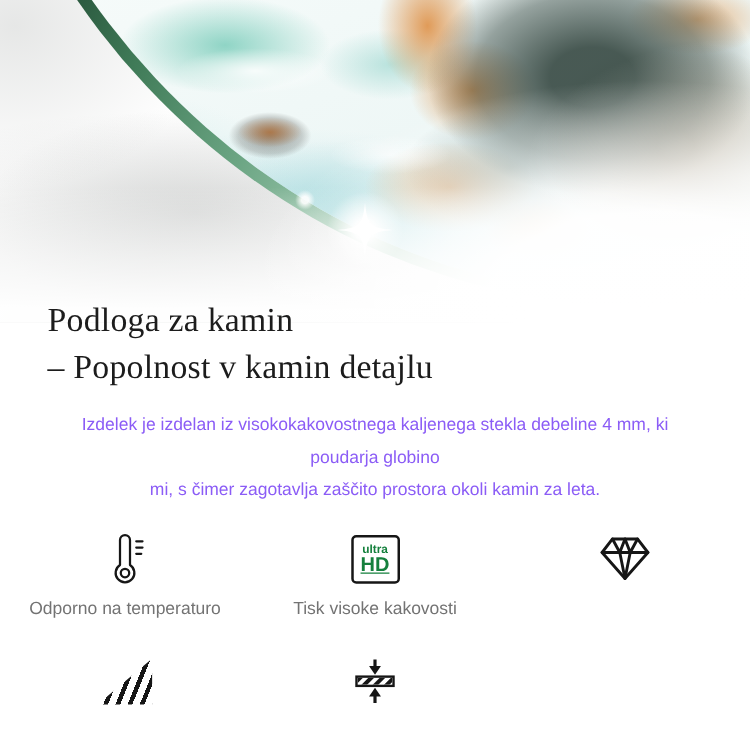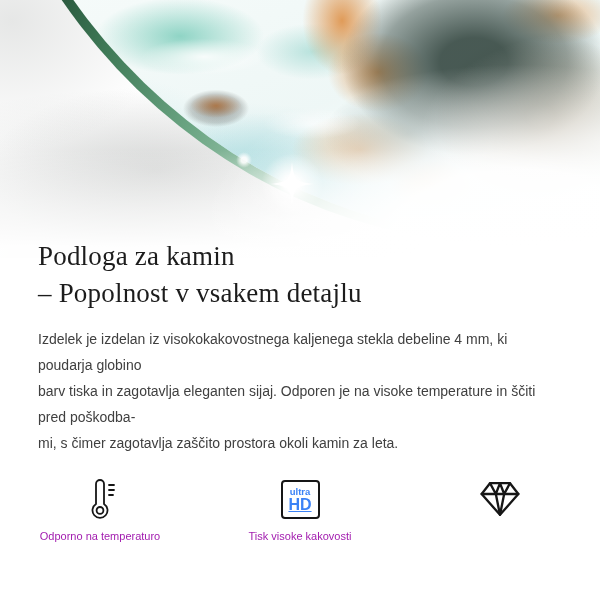--- a/index.html
+++ b/index.html
@@ -64,33 +64,33 @@
       linear-gradient(180deg, rgba(255,255,255,0) 58%, rgba(255,255,255,0.60) 80%, rgba(255,255,255,0.98) 96%);
   }
 
   
   .content{position:relative;margin-top:-20px;padding:0 38px;}
   .title{
     margin:0;font-family:"Liberation Serif","DejaVu Serif",serif;
     font-weight:500;font-size:27px;line-height:37px;color:#1c1c1c;letter-spacing:0.2px;
   }
   .title span{display:block;}
-  .desc{margin:14px 0 0 0;font-size:14px;line-height:26px;color:#404040;}
+  .desc{margin:14px 0 0 0;font-size:14px;line-height:26px;color:#8b5cf6;text-align:center;}
   .desc span{display:block;}
 
   
   .features{display:grid;grid-template-columns:repeat(3,1fr);row-gap:28px;margin:20px -38px 0 -38px;}
   .feature{display:flex;flex-direction:column;align-items:center;}
   .ficon{height:46px;display:flex;align-items:center;justify-content:center;color:#161616;}
-  .flabel{margin-top:8px;font-size:11px;color:#a21caf;}
+  .flabel{margin-top:8px;font-size:14px;color:#737373;}
 
   .hd-box{
     width:39px;height:39px;border:2.5px solid #161616;border-radius:4px;
     display:flex;flex-direction:column;align-items:center;justify-content:center;
-    box-sizing:border-box;color:#3b82f6;
+    box-sizing:border-box;color:#15803d;
   }
   .hd-box .t{font-size:9.5px;font-weight:700;line-height:10px;letter-spacing:0;}
   .hd-box .b{font-size:16px;font-weight:800;line-height:15px;text-decoration:underline;}
 
   .bevel{
     width:44px;height:37px;
     background:repeating-linear-gradient(112deg,#161616 0 3.5px, transparent 3.5px 9px);
     clip-path:polygon(0% 100%, 100% 0%, 100% 100%);
   }
 </style>
@@ -109,26 +109,25 @@
       <svg width="48" height="48" viewBox="-24 -24 48 48">
         <path d="M0 -22 C1.6 -4.5 4.5 -1.6 22 0 C4.5 1.6 1.6 4.5 0 22 C-1.6 4.5 -4.5 1.6 -22 0 C-4.5 -1.6 -1.6 -4.5 0 -22 Z" fill="#ffffff" opacity="0.95"></path>
       </svg>
     </div>
     <div class="hero-fade"></div>
   </div>
 
   <div class="content">
     <h1 class="title">
       <span>Podloga za kamin</span>
-      <span>– Popolnost v vsakem detajlu</span>
+      <span>– Popolnost v kamin detajlu</span>
     </h1>
 
     <p class="desc">
       <span>Izdelek je izdelan iz visokokakovostnega kaljenega stekla debeline 4 mm, ki poudarja globino</span>
-      <span>barv tiska in zagotavlja eleganten sijaj. Odporen je na visoke temperature in ščiti pred poškodba-</span>
       <span>mi, s čimer zagotavlja zaščito prostora okoli kamin za leta.</span>
     </p>
 
     <div class="features">
 
       <div class="feature">
         <div class="ficon">
           <svg width="32" height="44" viewBox="0 0 32 44" fill="none" stroke="#161616" stroke-width="1.8" stroke-linecap="round" stroke-linejoin="round">
             <path d="M12 27 V7 a4 4 0 0 1 8 0 v20 a7.5 7.5 0 1 1 -8 0 Z"></path>
             <circle cx="16" cy="33.4" r="3.4"></circle>

